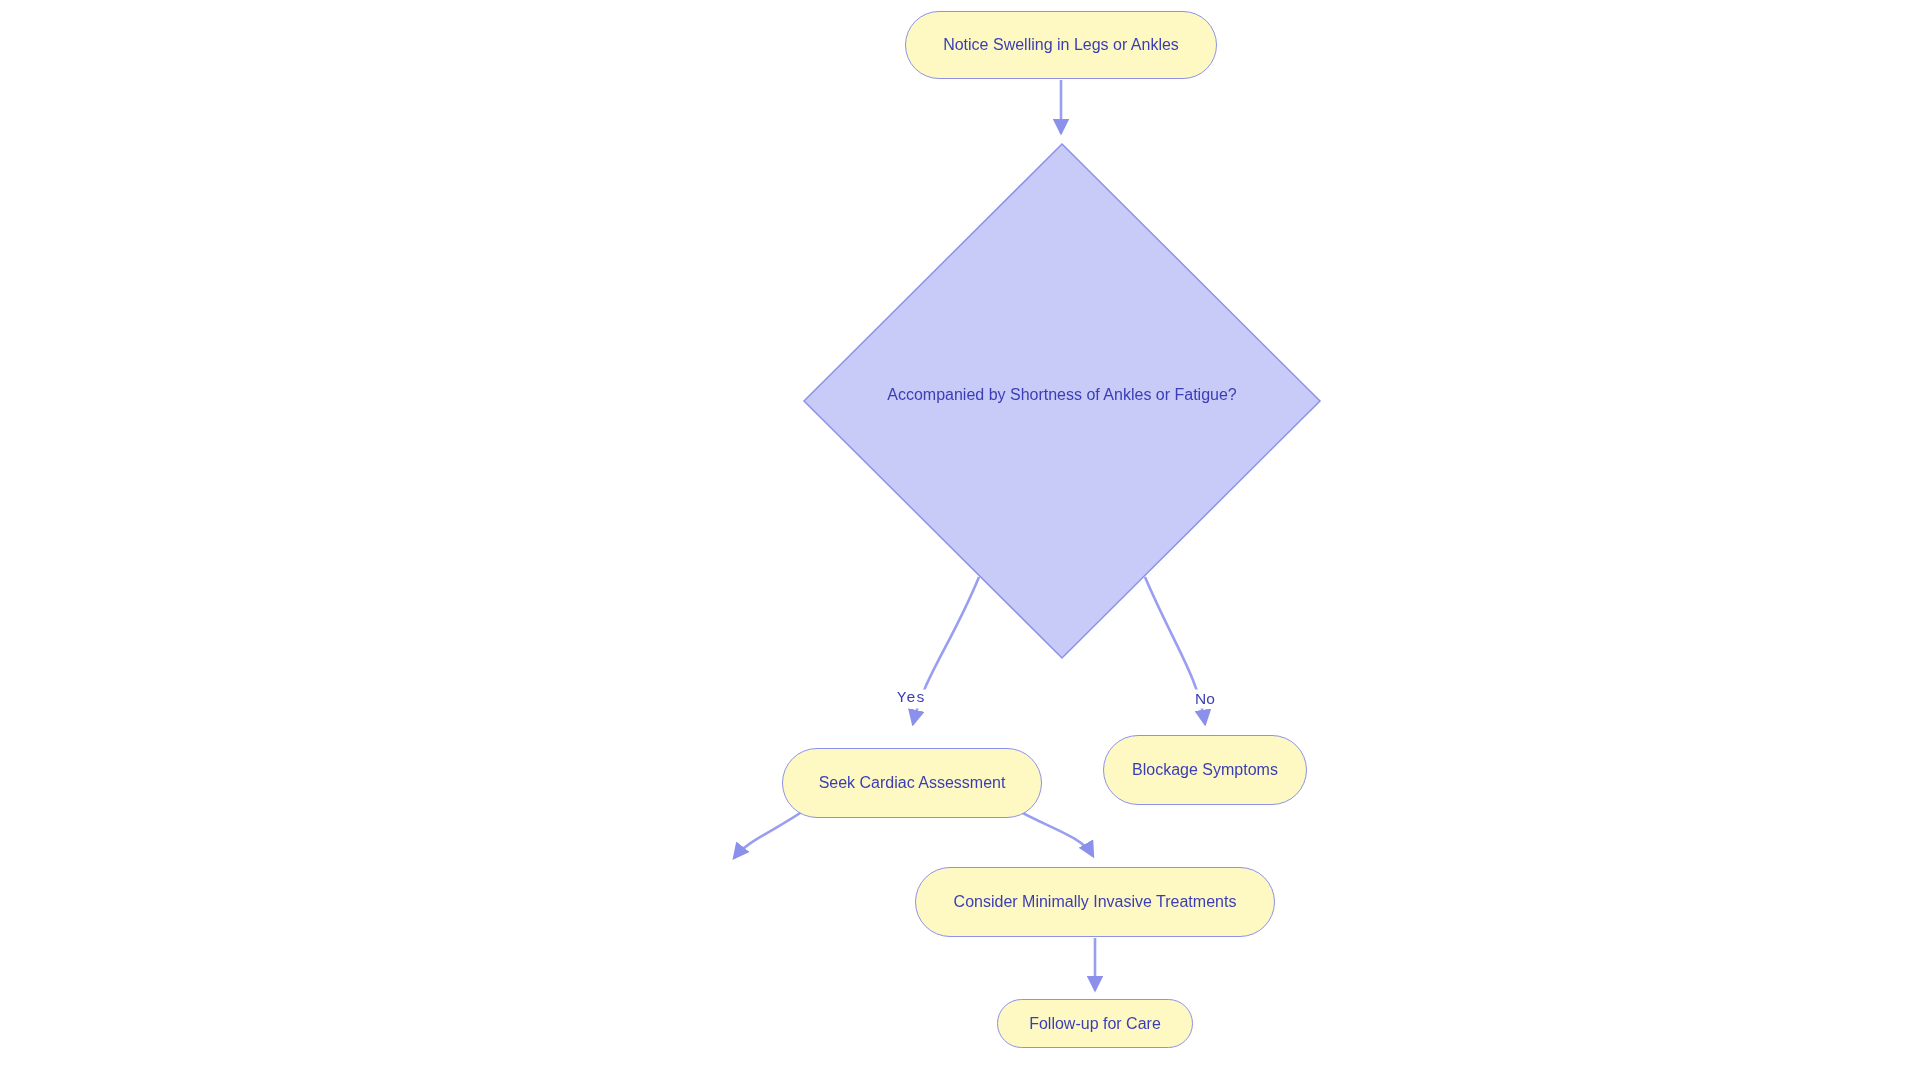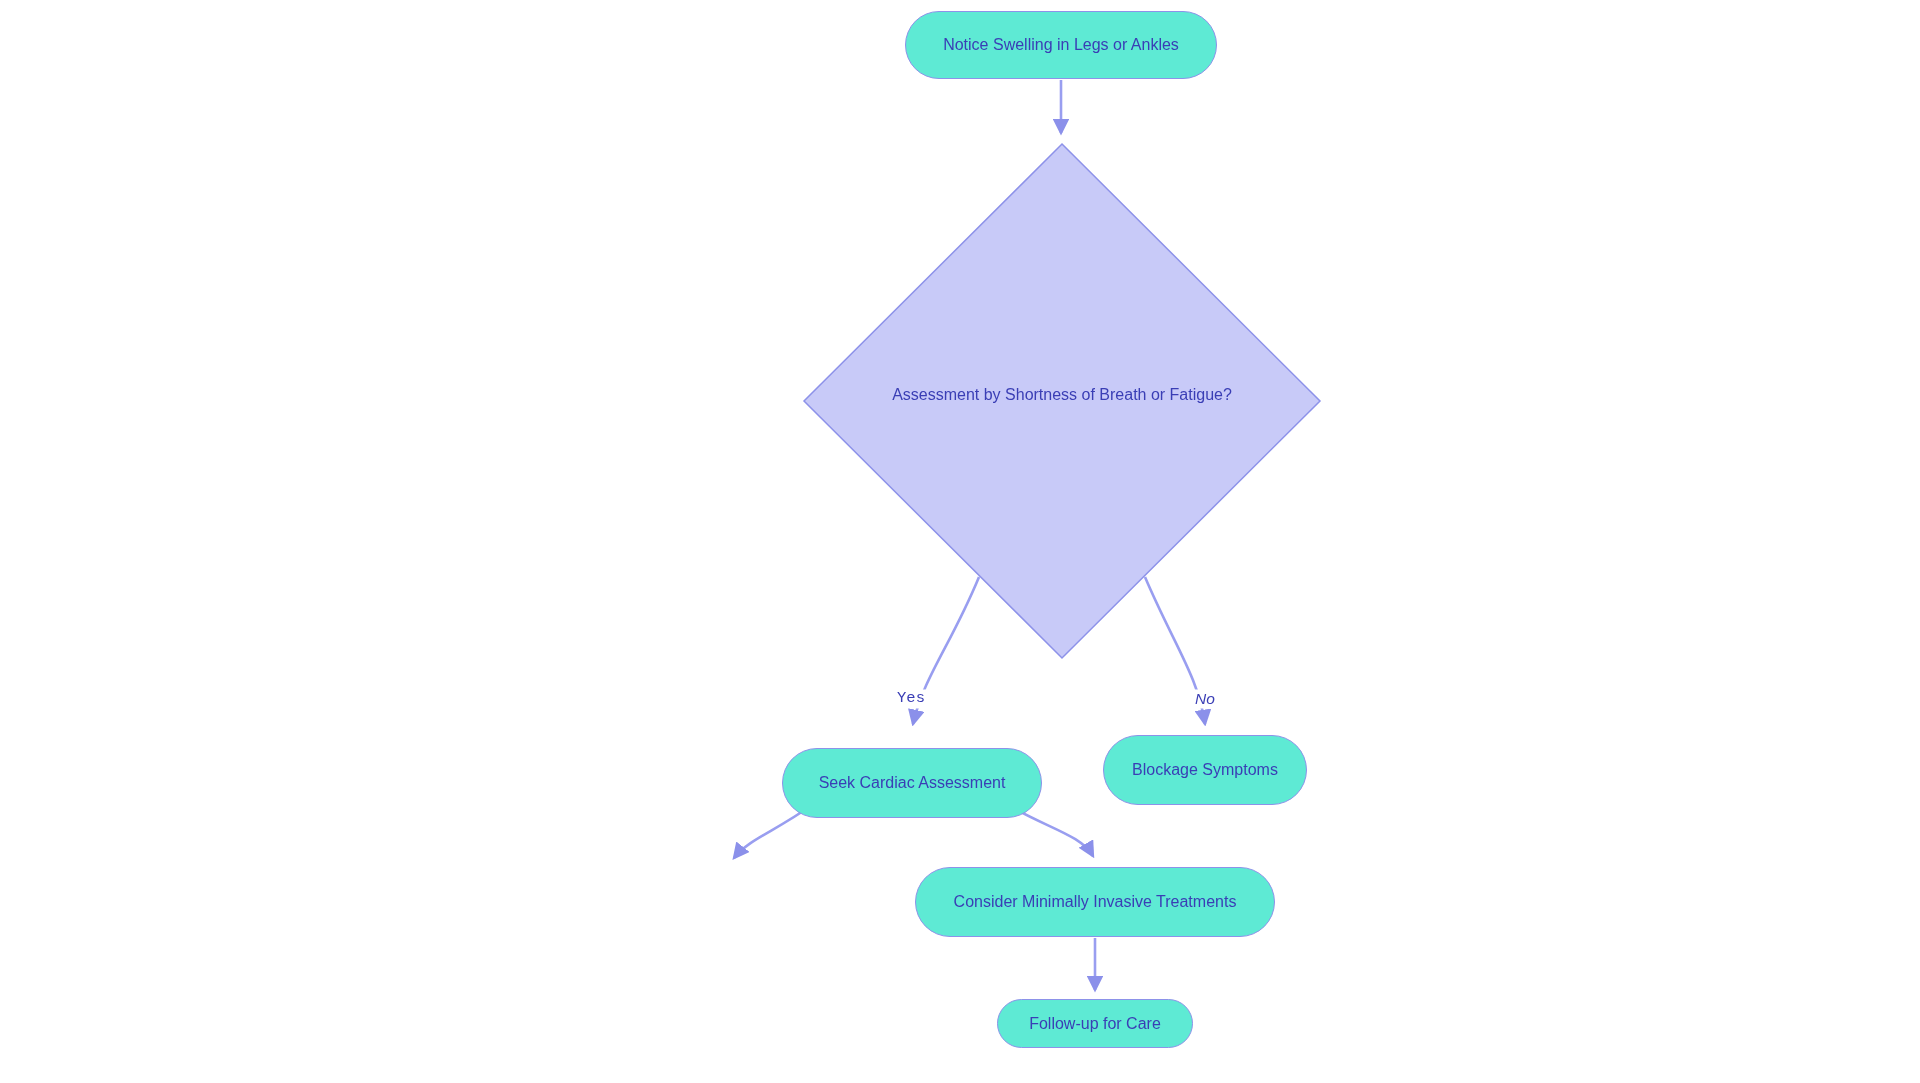--- a/index.html
+++ b/index.html
@@ -22,21 +22,21 @@
   }
   .edge-path {
     fill: none;
     stroke: #99 9ef0;
   }
   .node {
     position: absolute;
     display: flex;
     align-items: center;
     justify-content: center;
-    background: #5eead4;
+    background: #fef9c3;
     border: 1.5px solid #8d92e9;
     border-radius: 36px;
     color: #3a3eb5;
     font-size: 16px;
     text-align: center;
     box-sizing: border-box;
     line-height: 1.2;
   }
   .node-start    { left: 905px;  top: 11px;  width: 312px; height: 68px; }
   .node-seek     { left: 782px;  top: 748px; width: 260px; height: 70px; }
@@ -55,21 +55,21 @@
   .edge-label {
     position: absolute;
     transform: translate(-50%, -50%);
     background: #ffffff;
     color: #3a3eb5;
     font-size: 15.5px;
     padding: 1px 4px;
     line-height: 1.1;
   }
   .edge-label-yes { left: 911px;  top: 699px; font-family: Liberation Mono, monospace; }
-  .edge-label-no  { left: 1205px; top: 699px; font-style: italic; }
+  .edge-label-no  { left: 1205px; top: 699px; }
 </style>
 </head>
 <body>
 
 <div class="canvas">
 
   <svg class="edge-layer" viewBox="0 0 1920 1083" xmlns="http://www.w3.org/2000/svg">
     <defs>
       <marker id="arrow" viewBox="0 0 10 10" refX="8.5" refY="5" markerWidth="6.5" markerHeight="6.5" orient="auto-start-reverse">
         <path d="M 0 0 L 10 5 L 0 10 z" fill="#8b90ea"></path>
@@ -88,21 +88,21 @@
 
     <path class="edge-path" d="M 1008 805 C 1047 828 1081 835 1093 856" stroke="#999ef0" stroke-width="2.6" fill="none" marker-end="url(#arrow)"></path>
 
     <path class="edge-path" d="M 1095 938 L 1095 990" stroke="#999ef0" stroke-width="2.6" fill="none" marker-end="url(#arrow)"></path>
   </svg>
 
   <div class="node node-start">
     <span>Notice Swelling in Legs or Ankles</span>
   </div>
 
-  <div class="diamond-label">Assessment by Shortness of Breath or Fatigue?</div>
+  <div class="diamond-label">Accompanied by Shortness of Ankles or Fatigue?</div>
 
   <div class="node node-seek">
     <span>Seek Cardiac Assessment</span>
   </div>
 
   <div class="node node-monitor">
     <span>Blockage Symptoms</span>
   </div>
 
 

